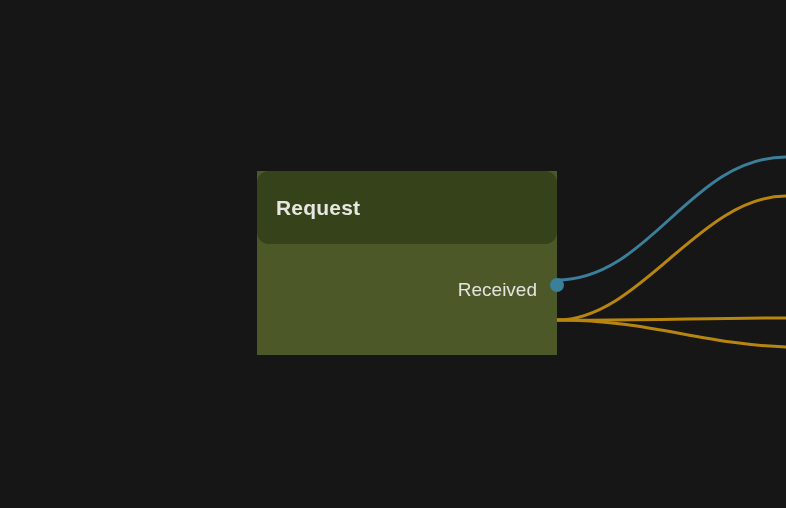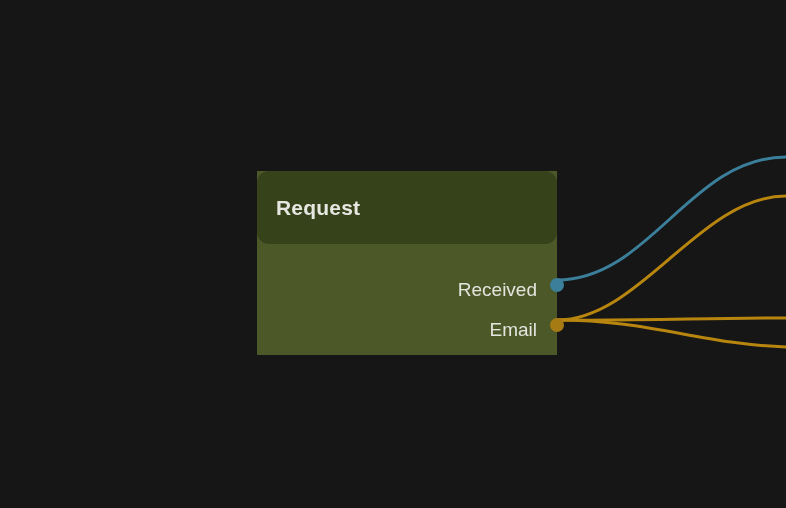--- a/index.html
+++ b/index.html
@@ -118,21 +118,17 @@
     <div class="node-header" style="background: rgb(53, 66, 26); border-radius: 12px;">
       <span class="node-title" style="color: rgb(231, 231, 226);">Request</span>
     </div>
     <div class="node-body">
 
       <div class="port-row">
         <span class="port-label">Received</span>
         <span class="port-dot blue" style="background: rgb(59, 127, 155);"></span>
       </div>
 
-      <div class="port-row">
-        <span class="port-label">Email</span>
-        <span class="port-dot amber" style="background: rgb(166, 123, 20);"></span>
-      </div>
 
     </div>
   </div>
 
 </div>
 
 </body></html>

